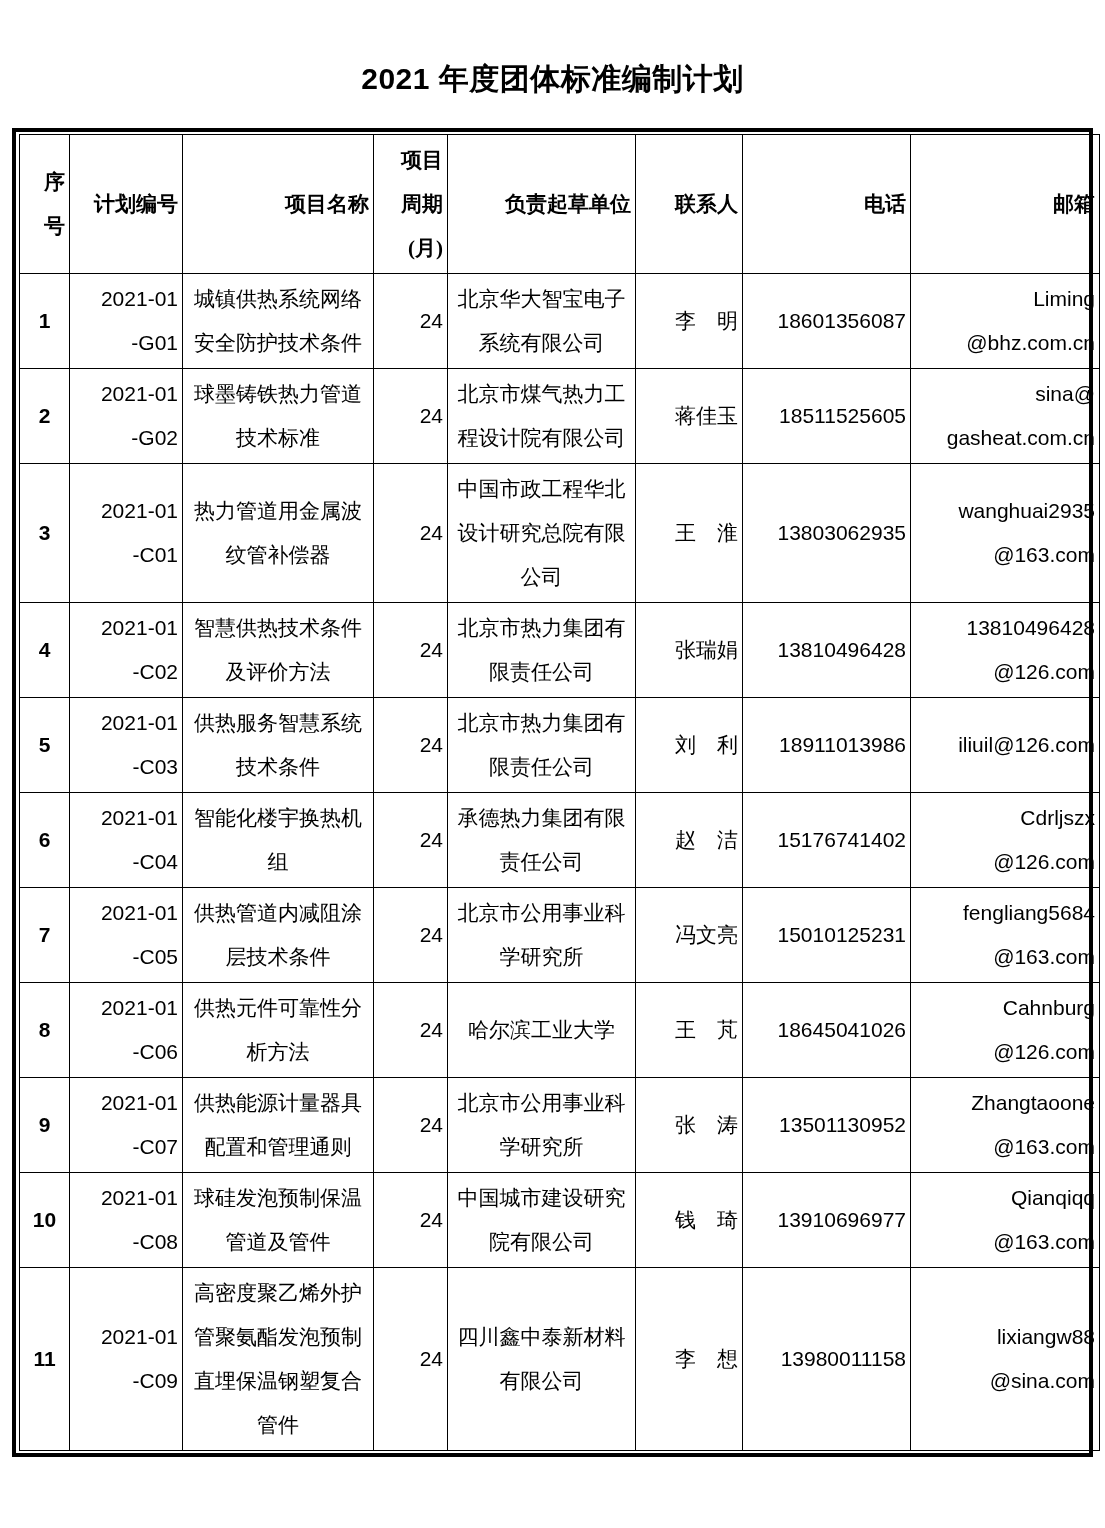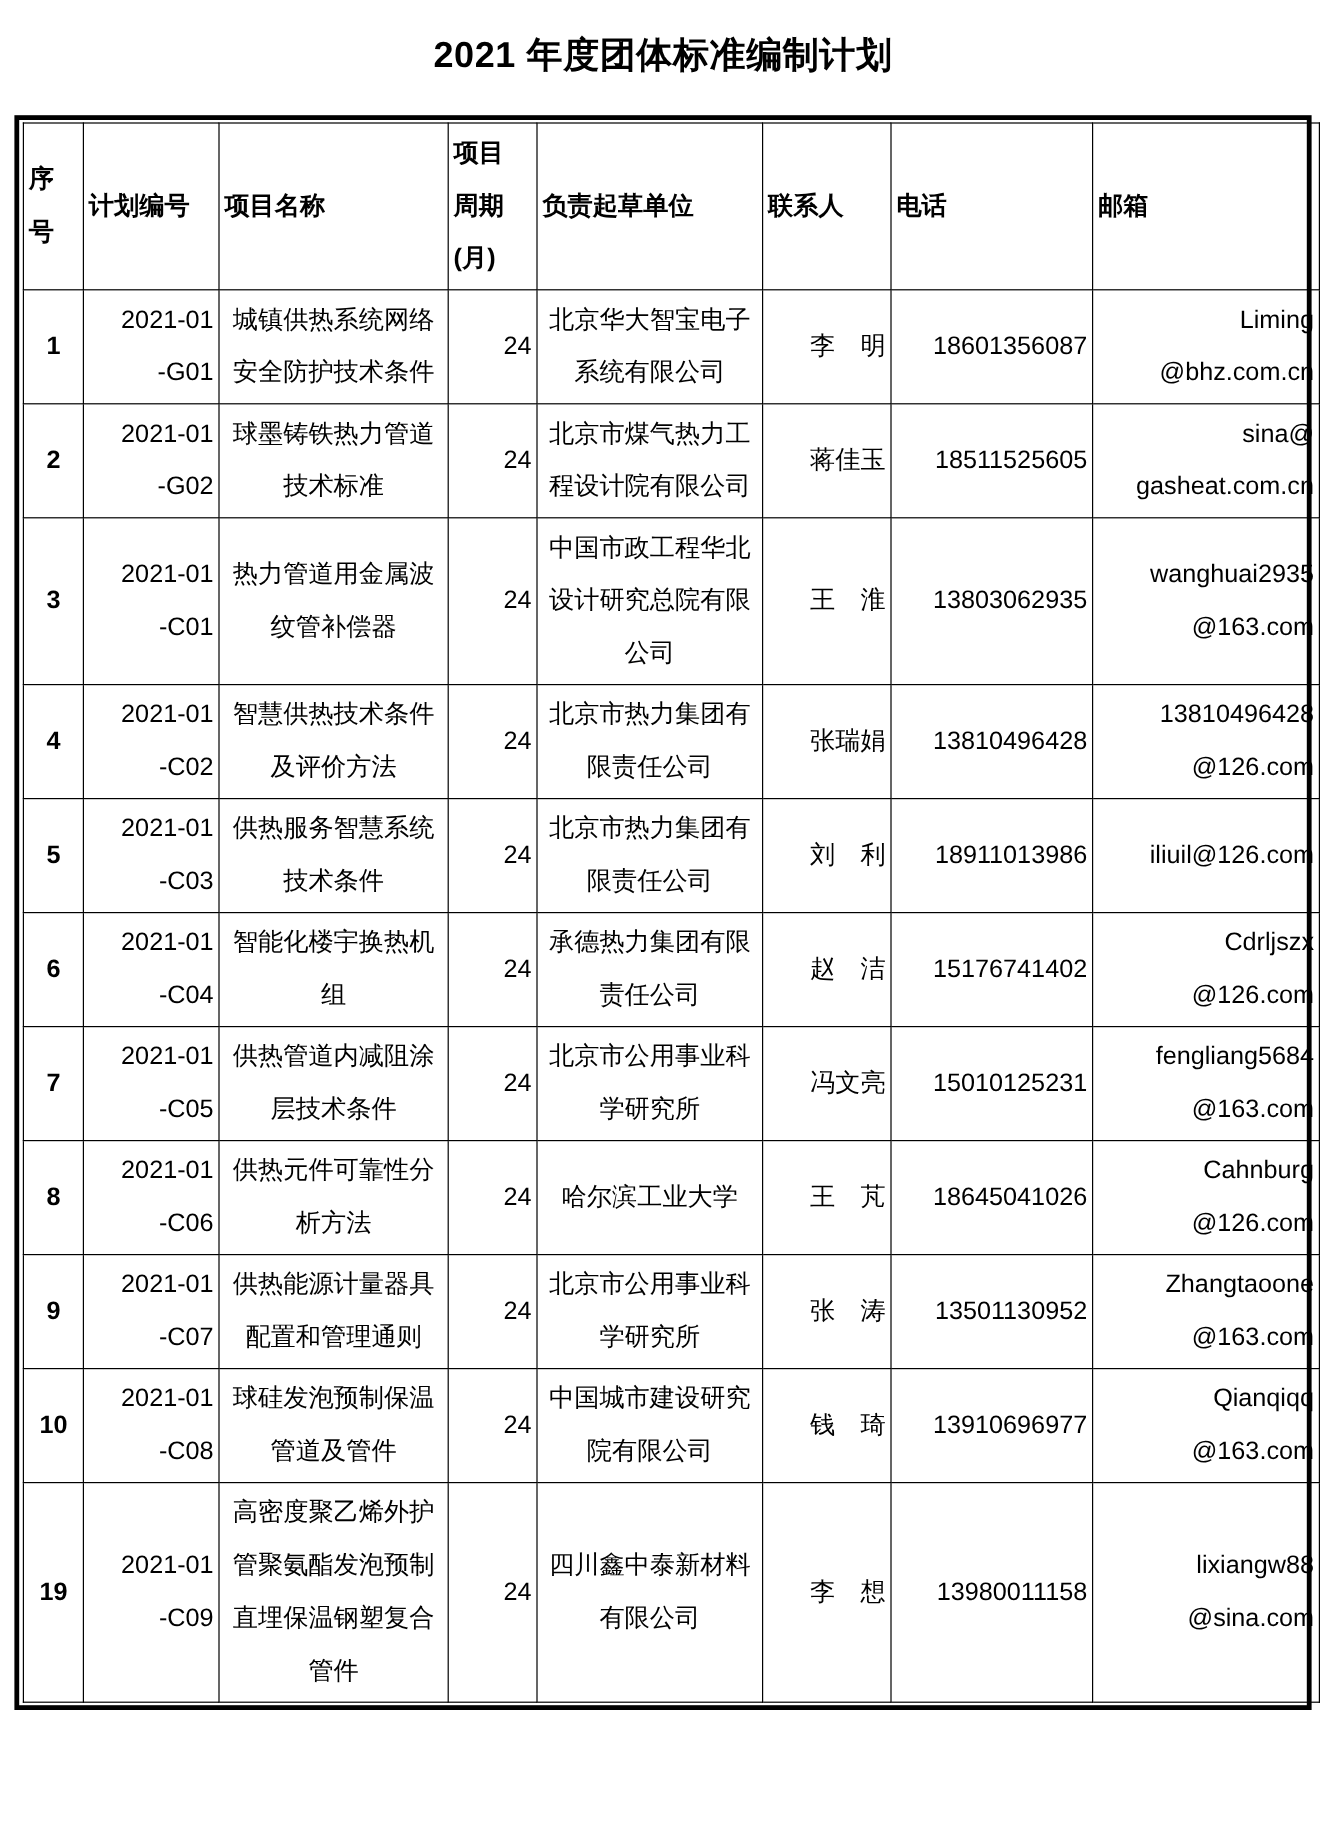--- a/index.html
+++ b/index.html
@@ -1,21 +1,21 @@
 <!DOCTYPE html>
 <html><head>
 <meta charset="utf-8">
 <style>
   html, body { margin: 0; padding: 0; background: #ffffff; }
   body {
     width: 1105px;
     font-family: "Liberation Sans", "DejaVu Sans", sans-serif;
     color: #000;
   }
-  .page { padding: 24px 12px 10px 12px; }
+  .page { padding: 24px 12px 10px 12px; margin-top: 32px; }
   .doc-title {
     text-align: center;
     font-size: 30px;
     font-weight: 700;
     line-height: 42px;
     margin: 2px 0 28px 0;
     letter-spacing: 0.5px;
   }
   .table-outer {
     border: 4px solid #000;
@@ -30,21 +30,22 @@
   .plan-table th, .plan-table td {
     border: 1.5px solid #000;
     vertical-align: middle;
     font-size: 21px;
     line-height: 44px;
     padding: 3px 4px;
     overflow: hidden;
   }
   .plan-table th {
     font-weight: 700;
-    text-align: left;
+    text-align: right;
+    font-family: Liberation Serif, serif;
   }
   .cell-left { text-align: center; padding: 3px 13px; }
   .cell-center { text-align: right; }
   .seq-cell { font-weight: 700; text-align: center; }
   .line { line-height: 44px; }
 </style>
 </head>
 <body>
 
 <div class="page">
@@ -236,21 +237,21 @@
     <td class="cell-center">24</td>
     <td class="cell-left">中国城市建设研究院有限公司</td>
     <td class="cell-center">钱　琦</td>
     <td class="cell-center">13910696977</td>
     <td class="cell-center">
               <div class="line">Qianqiqq</div>
               <div class="line">@163.com</div>
             </td>
   </tr>
           <tr>
-    <td class="seq-cell">19</td>
+    <td class="seq-cell">11</td>
     <td class="cell-center">
               <div class="line">2021-01</div>
               <div class="line">-C09</div>
             </td>
     <td class="cell-left">高密度聚乙烯外护管聚氨酯发泡预制直埋保温钢塑复合管件</td>
     <td class="cell-center">24</td>
     <td class="cell-left">四川鑫中泰新材料有限公司</td>
     <td class="cell-center">李　想</td>
     <td class="cell-center">13980011158</td>
     <td class="cell-center">

